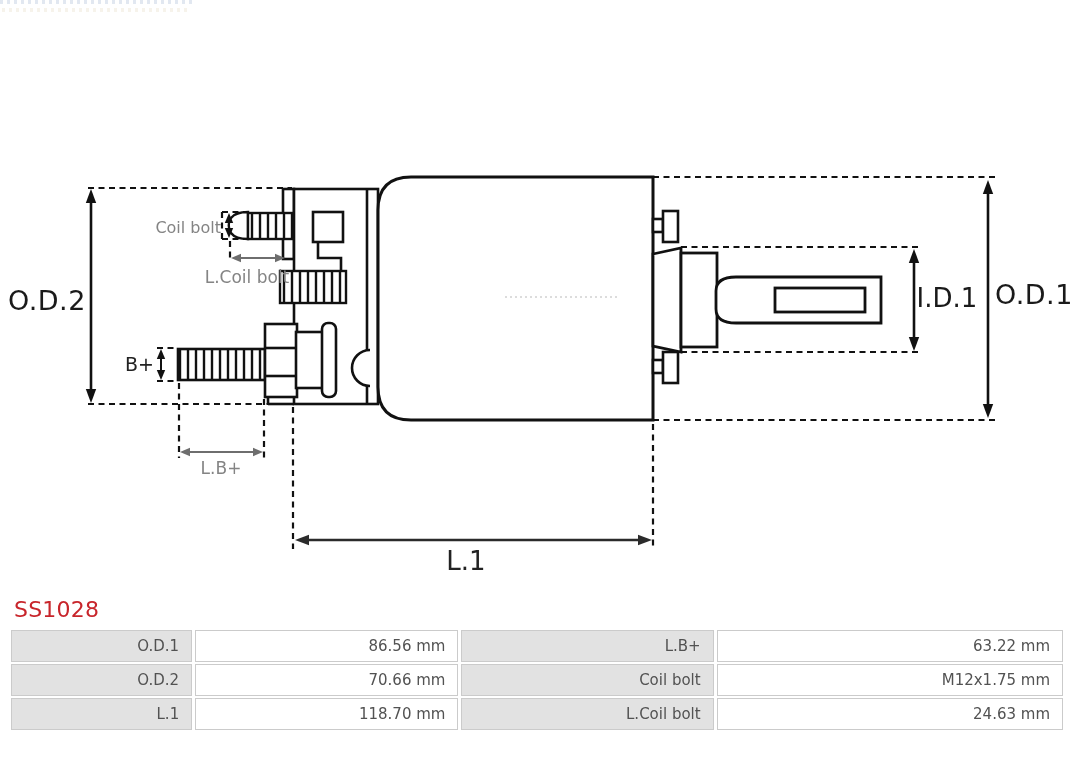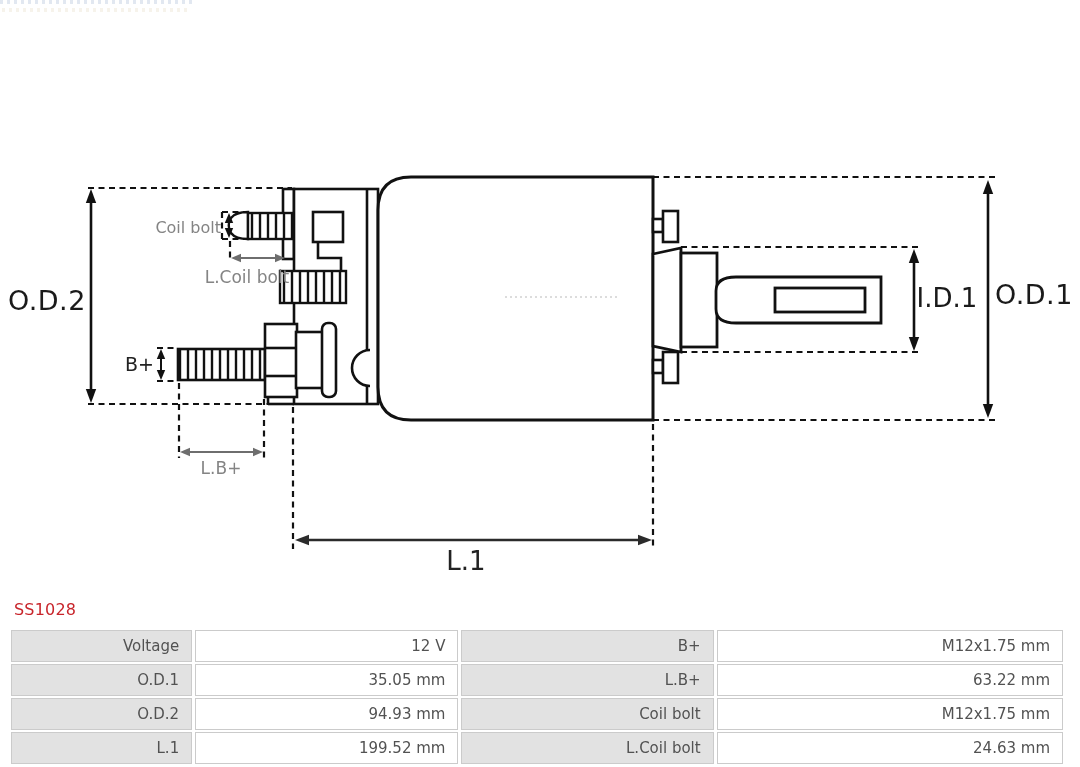--- a/index.html
+++ b/index.html
@@ -14,21 +14,21 @@
     opacity:.45;
   }
   .corner-artifact.row2{
     top:8px;left:2px;width:186px;
     background:repeating-linear-gradient(90deg,rgba(205,185,140,.5) 0 3px,rgba(255,255,255,0) 3px 7px);
     opacity:.35;
   }
   svg.diagram{position:absolute;left:0;top:0;}
   .product-code{
     position:absolute;left:14px;top:599px;
-    font-size:16px;line-height:22px;font-weight:500;
+    font-size:22px;line-height:22px;font-weight:500;
     color:#C8252B;letter-spacing:.2px;
   }
   table.spec{
     position:absolute;left:8px;top:628px;
     border-collapse:separate;border-spacing:3px 2px;
     table-layout:fixed;width:1058px;
   }
   table.spec td{
     border:1px solid #cbcbcb;
     font-size:15px;color:#525252;
@@ -173,37 +173,31 @@
 
 <table class="spec">
   <colgroup>
       <col class="c0">
       <col class="c1">
       <col class="c2">
       <col class="c3">
     </colgroup>
   <tbody>
     <tr>
-      <td class="lbl">Voltage</td>
-      <td class="val">12 V</td>
-      <td class="lbl">B+</td>
-      <td class="val">M12x1.75 mm</td>
-    </tr>
-    <tr>
       <td class="lbl">O.D.1</td>
-      <td class="val">35.05 mm</td>
+      <td class="val">86.56 mm</td>
       <td class="lbl">L.B+</td>
       <td class="val">63.22 mm</td>
     </tr>
     <tr>
       <td class="lbl">O.D.2</td>
-      <td class="val">94.93 mm</td>
+      <td class="val">70.66 mm</td>
       <td class="lbl">Coil bolt</td>
       <td class="val">M12x1.75 mm</td>
     </tr>
     <tr>
       <td class="lbl">L.1</td>
-      <td class="val">199.52 mm</td>
+      <td class="val">118.70 mm</td>
       <td class="lbl">L.Coil bolt</td>
       <td class="val">24.63 mm</td>
     </tr>
   </tbody>
 </table>
 
 </body></html>

